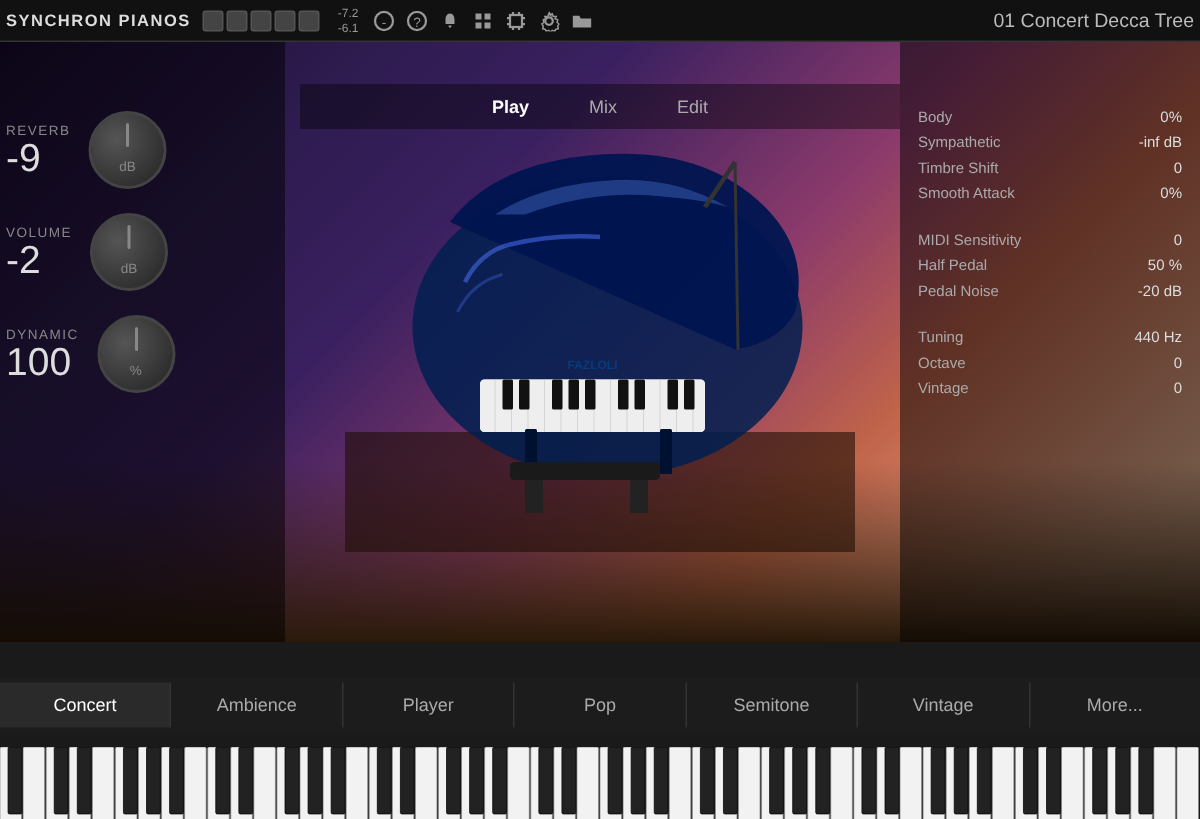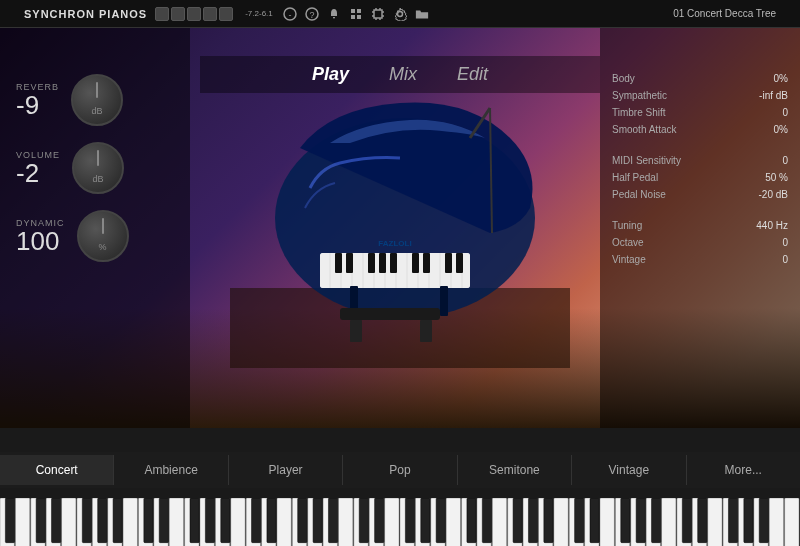--- a/index.html
+++ b/index.html
@@ -11,21 +11,21 @@
       background: #1a1a1a;
       color: #ccc;
     }
 
     
     #top-bar {
       display: flex;
       align-items: center;
       background: #111;
       height: 28px;
-      padding: 0 24px;
+      padding: 0 4px;
       gap: 8px;
       border-bottom: 1px solid #333;
     }
     #app-title {
       font-size: 11px;
       font-weight: bold;
       color: #ddd;
       letter-spacing: 1px;
     }
     .transport-controls {
@@ -46,54 +46,53 @@
       height: 18px;
       display: flex;
       align-items: center;
       justify-content: center;
       cursor: pointer;
       color: #aaa;
       font-size: 12px;
     }
     .db-indicators {
       display: flex;
-      flex-direction: row;
+      flex-direction: column;
       font-size: 8px;
       color: #999;
       line-height: 1.2;
       margin-left: 4px;
     }
     .preset-label {
       margin-left: auto;
-      font-size: 10px;
+      font-size: 13px;
       color: #bbb;
       display: flex;
       align-items: center;
       gap: 4px;
     }
 
     
     #nav-tabs {
       display: flex;
       justify-content: center;
       gap: 24px;
       background: rgba(0,0,0,0.4);
       padding: 6px 0;
       position: absolute;
       top: 28px;
       left: 200px;
       right: 200px;
       z-index: 10;
     }
     .nav-tab {
-      font-size: 18px;
+      font-size: 12px;
       color: #aaa;
       cursor: pointer;
       padding: 2px 8px;
-      font-style: italic;
     }
     .nav-tab.active {
       color: #fff;
       font-weight: bold;
     }
 
     
     #main-area {
       position: relative;
       height: 400px;
@@ -129,21 +128,21 @@
     }
 
     
     #left-panel {
       position: absolute;
       left: 0;
       top: 0;
       width: 190px;
       height: 400px;
       background: rgba(0,0,0,0.5);
-      padding: 10px 16px;
+      padding: 10px 4px;
       display: flex;
       flex-direction: column;
       gap: 16px;
     }
 
     .knob-section {
       display: flex;
       align-items: center;
       gap: 12px;
     }

